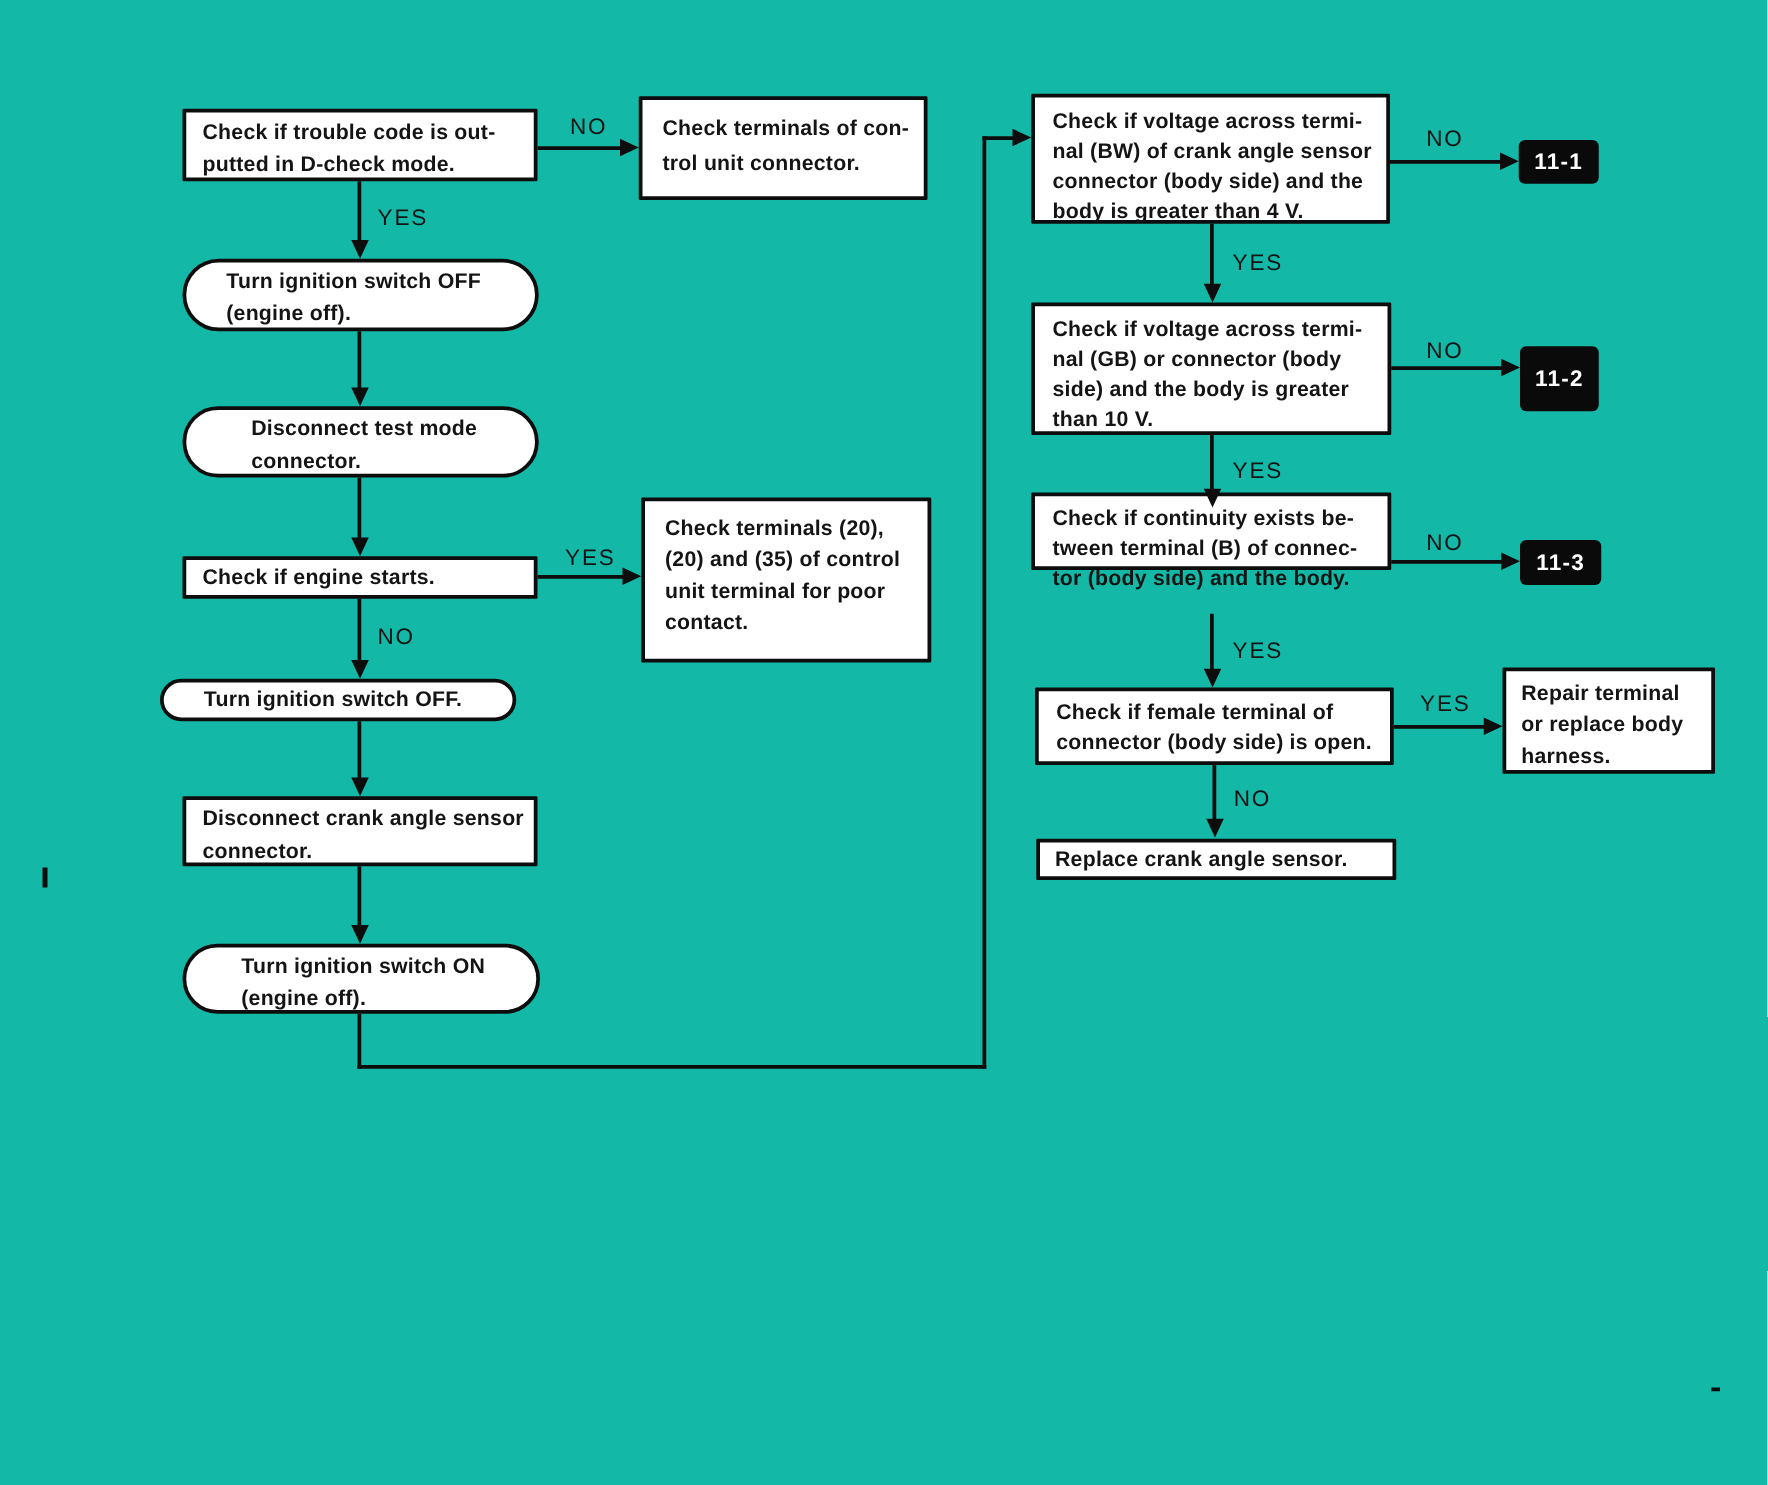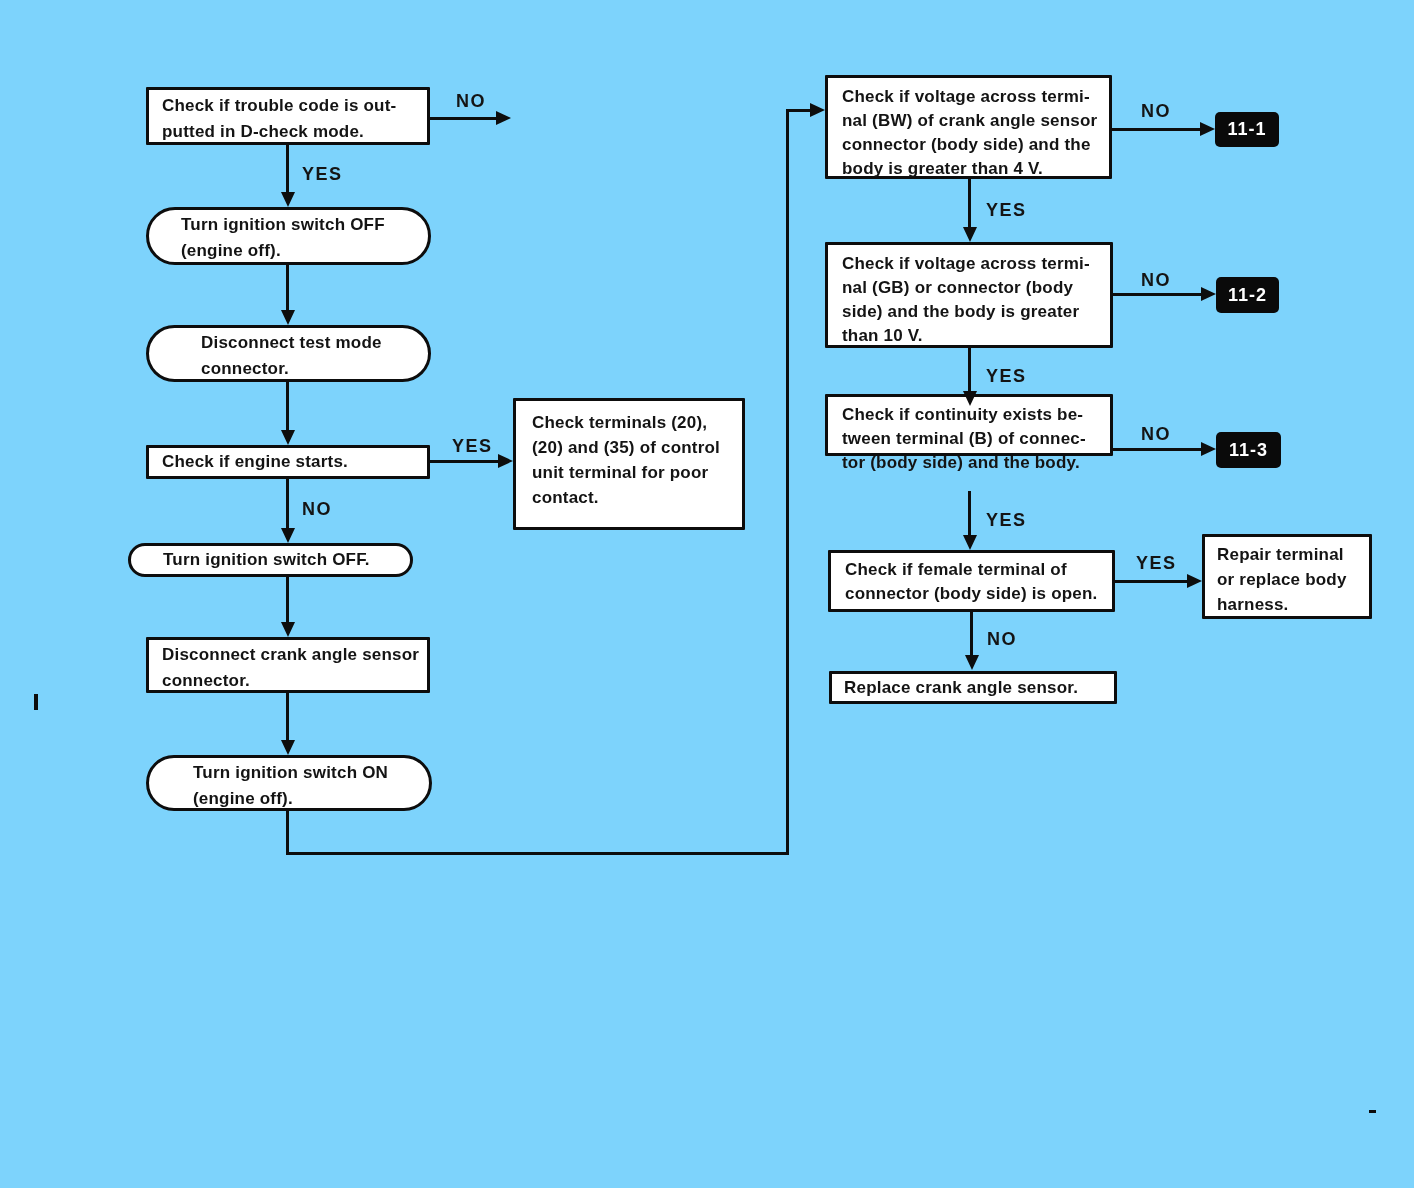--- a/index.html
+++ b/index.html
@@ -1,50 +1,54 @@
 <!DOCTYPE html>
 <html><head>
 <meta charset="utf-8">
 <style>
   html,body{margin:0;padding:0;background:#fff;}
   #canvas{
-    position:relative;width:1414px;height:1188px;background:#7dd3fc;overflow:hidden;
+    position:relative;width:1414px;height:1188px;background:#14b8a6;overflow:hidden;
     font-family:"Liberation Sans","DejaVu Sans",sans-serif;color:#111;
   }
   .node{
     position:absolute;box-sizing:border-box;border:3px solid #0d0d0d;background:#fff;
     font-size:17px;font-weight:700;letter-spacing:.2px;color:#141414;
   }
   .node .ln{white-space:nowrap;}
   .rect{border-radius:1px;}
   .pill2{border-radius:29px;}
   .pill1{border-radius:18px;}
   .vcenter{display:flex;flex-direction:column;justify-content:center;}
   .vline{position:absolute;width:3px;background:#0d0d0d;}
   .hline{position:absolute;height:3px;background:#0d0d0d;}
   .arr-d{position:absolute;width:0;height:0;border-left:7px solid transparent;border-right:7px solid transparent;border-top:15px solid #0d0d0d;}
   .arr-r{position:absolute;width:0;height:0;border-top:7px solid transparent;border-bottom:7px solid transparent;border-left:15px solid #0d0d0d;}
-  .lbl{position:absolute;font-size:18px;font-weight:700;letter-spacing:1.5px;color:#141414;white-space:nowrap;}
+  .lbl{position:absolute;font-size:18px;font-weight:400;letter-spacing:1.5px;color:#141414;white-space:nowrap;}
   .badge{
     position:absolute;box-sizing:border-box;background:#0a0a0a;color:#fff;
     display:flex;align-items:center;justify-content:center;
     font-size:18px;font-weight:700;letter-spacing:1px;border-radius:5px;
   }
   .stray{position:absolute;background:#0d0d0d;}
 </style>
 </head>
 <body>
 
 <div id="canvas">
 
   <div class="node rect" style="left:146px;top:87px;width:284px;height:58px;padding:3px 0 0 13px;line-height:26px;">
     <div class="ln">Check if trouble code is out-</div>
     <div class="ln">putted in D-check mode.</div>
   </div>
 
+  <div class="node rect" style="left:511px;top:77px;width:231px;height:83px;padding:9px 0 0 16px;line-height:28px;">
+    <div class="ln">Check terminals of con-</div>
+    <div class="ln">trol unit connector.</div>
+  </div>
 
   <div class="node pill2" style="left:146px;top:207px;width:285px;height:58px;padding:2px 0 0 32px;line-height:26px;">
     <div class="ln">Turn ignition switch OFF</div>
     <div class="ln">(engine off).</div>
   </div>
 
   <div class="node pill2" style="left:146px;top:325px;width:285px;height:57px;padding:2px 0 0 52px;line-height:26px;">
     <div class="ln">Disconnect test mode</div>
     <div class="ln">connector.</div>
   </div>
@@ -103,21 +107,21 @@
     <div class="ln">Repair terminal</div>
     <div class="ln">or replace body</div>
     <div class="ln">harness.</div>
   </div>
 
   <div class="node rect vcenter" style="left:829px;top:671px;width:288px;height:33px;padding-left:12px;">
     <div class="ln">Replace crank angle sensor.</div>
   </div>
 
   <div class="badge" style="left:1215px;top:112px;width:64px;height:35px;">11-1</div>
-  <div class="badge" style="left:1216px;top:277px;width:63px;height:36px;">11-2</div>
+  <div class="badge" style="left:1216px;top:277px;width:63px;height:52px;">11-2</div>
   <div class="badge" style="left:1216px;top:432px;width:65px;height:36px;">11-3</div>
 
   <div class="lbl" style="left:456px;top:91px;">NO</div>
   <div class="lbl" style="left:302px;top:164px;">YES</div>
   <div class="lbl" style="left:452px;top:436px;">YES</div>
   <div class="lbl" style="left:302px;top:499px;">NO</div>
   <div class="lbl" style="left:1141px;top:101px;">NO</div>
   <div class="lbl" style="left:986px;top:200px;">YES</div>
   <div class="lbl" style="left:1141px;top:270px;">NO</div>
   <div class="lbl" style="left:986px;top:366px;">YES</div>

